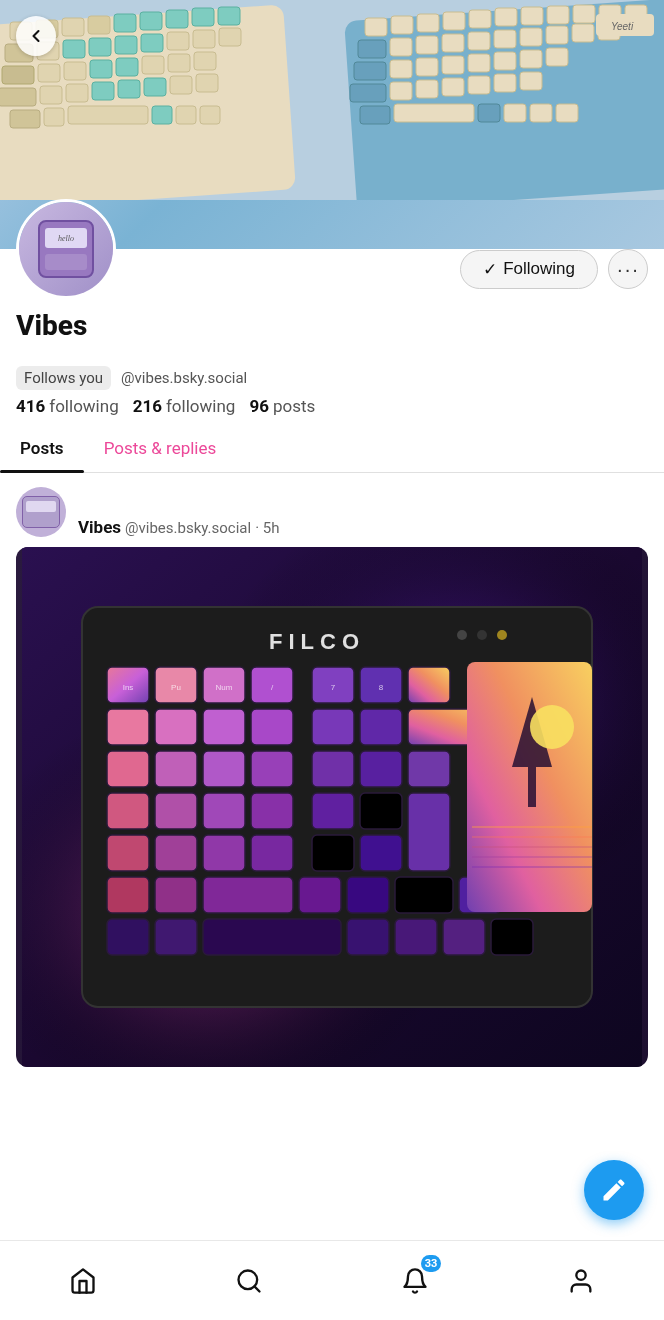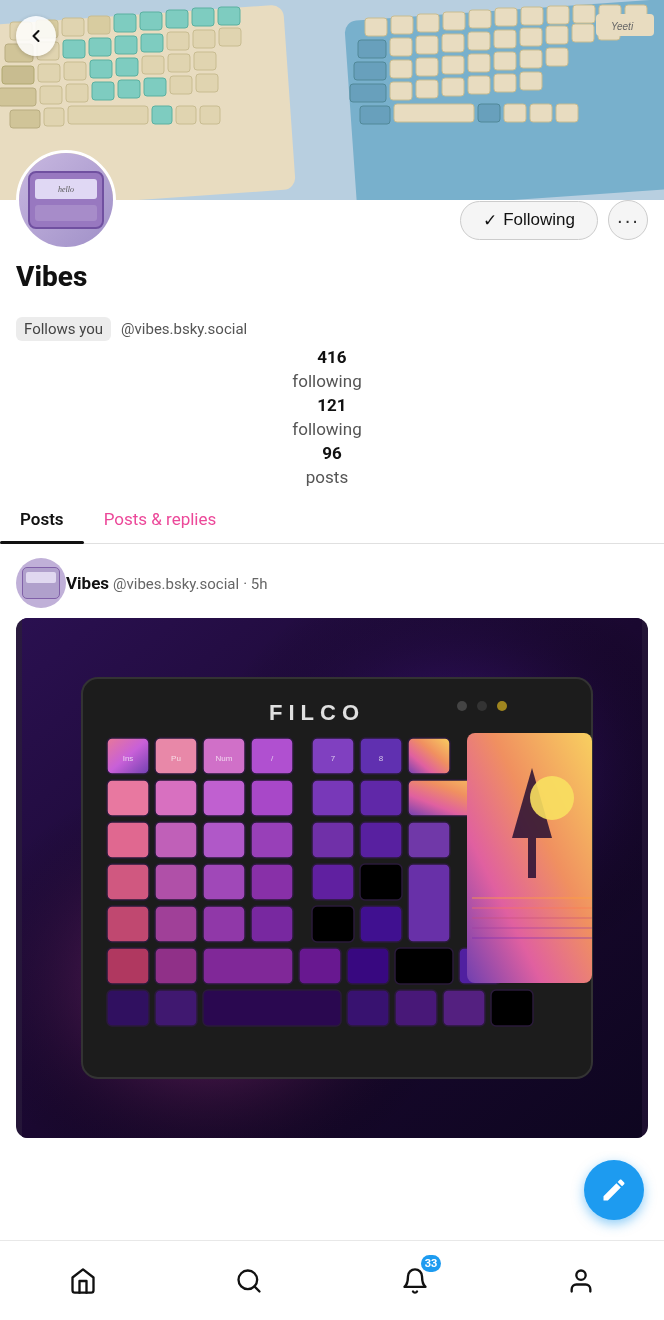--- a/index.html
+++ b/index.html
@@ -9,21 +9,21 @@
       background: #fff;
       width: 664px;
       min-height: 1320px;
       position: relative;
       overflow-x: hidden;
     }
 
     
     .banner {
       width: 100%;
-      height: 200px;
+      height: 249px;
       background: linear-gradient(135deg, #b8cfe8 0%, #7ab3d4 40%, #a8c8e0 100%);
       position: relative;
       overflow: hidden;
     }
 
     
     .back-btn {
       position: absolute;
       top: 16px;
       left: 16px;
@@ -137,21 +137,20 @@
       color: #555;
     }
 
     .stats-row {
       display: flex;
       align-items: center;
       gap: 4px;
       margin: 6px 0 8px 0;
       font-size: 17px;
       color: #111;
-      flex-direction: column;
     }
     .stats-row .stat-num {
       font-weight: 700;
     }
     .stats-row .stat-label {
       color: #555;
       margin-right: 10px;
     }
 
     .bio {
@@ -189,21 +188,22 @@
       background: #111;
       border-radius: 2px;
     }
 
     
     .post {
       padding: 14px 16px 0 16px;
     }
     .post-header {
       display: flex;
-      align-items: center;
+      align-items: flex-end;
+      gap: 12px;
       margin-bottom: 10px;
     }
     .post-avatar {
       width: 50px;
       height: 50px;
       border-radius: 50%;
       background: #c0b0d8;
       flex-shrink: 0;
       overflow: hidden;
       display: flex;
@@ -432,21 +432,21 @@
     <rect x="530" y="104" width="22" height="18" rx="3" fill="#e8dcc0" stroke="#c8bc90" stroke-width="1"></rect>
     <rect x="556" y="104" width="22" height="18" rx="3" fill="#e8dcc0" stroke="#c8bc90" stroke-width="1"></rect>
   </svg>
 </div>
 
 <div class="profile-section">
   <div class="avatar-row">
 
     <div class="avatar">
       <div style="width:100%;height:100%;background:linear-gradient(135deg,#c8b8e0,#a090c8);display:flex;align-items:center;justify-content:center;">
-        <div style="width:76px;height:58px;background:#9878c0;border-radius:8px;border:2px solid #7050a0;display:flex;align-items:center;justify-content:center;position:relative;">
+        <div style="width:56px;height:58px;background:#9878c0;border-radius:8px;border:2px solid #7050a0;display:flex;align-items:center;justify-content:center;position:relative;">
           <div style="position:absolute;top:6px;left:5px;right:5px;height:20px;background:#e0d8f4;border-radius:3px;display:flex;align-items:center;justify-content:center;">
             <span style="font-size:8px;font-family:cursive;color:#555;font-style:italic;">hello</span>
           </div>
           <div style="position:absolute;bottom:6px;left:5px;right:5px;height:16px;background:rgba(255,255,255,0.15);border-radius:3px;"></div>
         </div>
       </div>
     </div>
 
     <div class="profile-actions">
       <button class="following-btn">
@@ -462,21 +462,21 @@
   <div class="profile-name">Vibes</div>
 
   <div class="follows-row">
     <span class="follows-you-badge">Follows you</span>
     <span class="handle">@vibes.bsky.social</span>
   </div>
 
   <div class="stats-row">
     <span class="stat-num">416</span>
     <span class="stat-label">following</span>
-    <span class="stat-num">121</span>
+    <span class="stat-num">216</span>
     <span class="stat-label">following</span>
     <span class="stat-num">96</span>
     <span class="stat-label">posts</span>
   </div>
 
 </div>
 
 <div class="tabs">
   <div class="tab active">
     <span>Posts</span>

